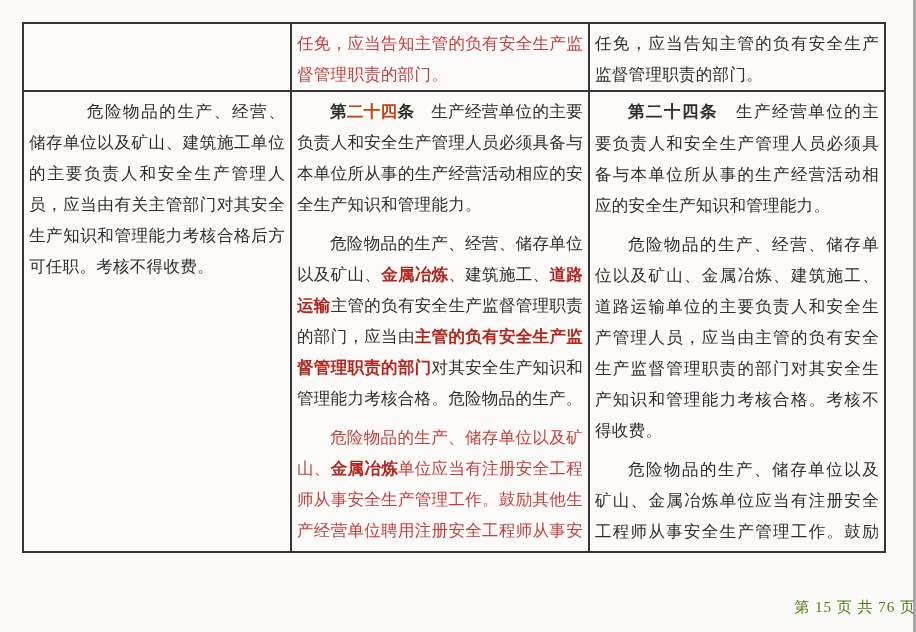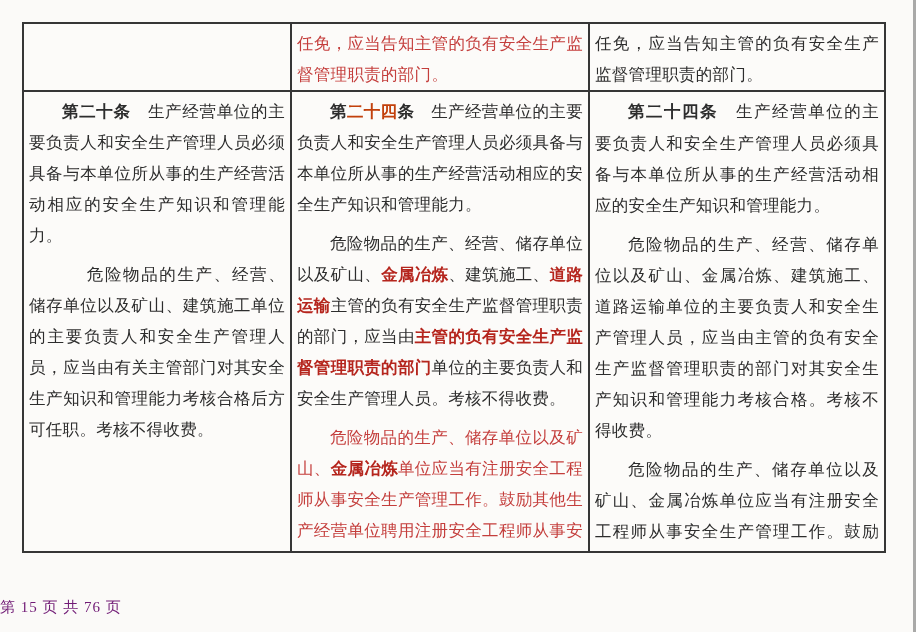--- a/index.html
+++ b/index.html
@@ -55,45 +55,44 @@
     text-indent: 2em;
     text-align: justify;
     text-justify: inter-ideograph;
   }
   .para:last-child { margin-bottom: 0; }
   .footer {
     position: absolute;
     left: 0;
     top: 598px;
     width: 916px;
-    text-align: left;
+    text-align: right;
     font-size: 15px;
-    color: #701a75;
+    color: #4d7c0f;
     letter-spacing: 1px;
   }
 </style>
 </head>
 <body>
 
 <div class="page">
   <div class="doc-table">
       <div class="cell row0 col0"></div>
       <div class="cell row0 col1">
         <p class="para" style="text-indent: 0px;"><span style="color: rgb(196, 62, 60);">任免，应当告知主管的负有安全生产监督管理职责的部门。</span></p>
       </div>
       <div class="cell row0 col2">
         <p class="para" style="text-indent: 0px;"><span>任免，应当告知主管的负有安全生产监督管理职责的部门。</span></p>
       </div>
       <div class="cell row1 col0">
-        <p class="para"><span style="font-weight: bold;">第二十条</span><span>　生产经营单位的主要负责人和安全生产管理人员必须具备与本单位所从事的生产经营活动相应的安全生产知识和管理能力。</span></p>
         <p class="para" style="text-indent: 3.5em;"><span>危险物品的生产、经营、储存单位以及矿山、建筑施工单位的主要负责人和安全生产管理人员，应当由有关主管部门对其安全生产知识和管理能力考核合格后方可任职。考核不得收费。</span></p>
       </div>
       <div class="cell row1 col1">
         <p class="para"><span style="font-weight: bold;">第</span><span style="color: #c2410c; font-weight: bold;">二十四</span><span style="font-weight: bold;">条</span><span>　生产经营单位的主要负责人和安全生产管理人员必须具备与本单位所从事的生产经营活动相应的安全生产知识和管理能力。</span></p>
-        <p class="para"><span>危险物品的生产、经营、储存单位以及矿山、</span><span style="color: rgb(181, 37, 29); font-weight: bold;">金属冶炼</span><span>、建筑施工、</span><span style="color: rgb(181, 37, 29); font-weight: bold;">道路运输</span><span>主管的负有安全生产监督管理职责的部门，应当由</span><span style="color: rgb(181, 37, 29); font-weight: bold;">主管的负有安全生产监督管理职责的部门</span><span>单位的主要负责人和安全生产管理人员。考核不得收费。</span></p>
+        <p class="para"><span>危险物品的生产、经营、储存单位以及矿山、</span><span style="color: rgb(181, 37, 29); font-weight: bold;">金属冶炼</span><span>、建筑施工、</span><span style="color: rgb(181, 37, 29); font-weight: bold;">道路运输</span><span>主管的负有安全生产监督管理职责的部门，应当由</span><span style="color: rgb(181, 37, 29); font-weight: bold;">主管的负有安全生产监督管理职责的部门</span><span>对其安全生产知识和管理能力考核合格。危险物品的生产。</span></p>
         <p class="para"><span style="color: rgb(196, 62, 60);">危险物品的生产、储存单位以及矿山、</span><span style="color: rgb(181, 37, 29); font-weight: bold;">金属冶炼</span><span style="color: rgb(196, 62, 60);">单位应当有注册安全工程师从事安全生产管理工作。鼓励其他生产经营单位聘用注册安全工程师从事安全生</span></p>
       </div>
       <div class="cell row1 col2">
         <p class="para"><span style="font-weight: bold; font-family: Liberation Mono, monospace;">第二十四条</span><span>　生产经营单位的主要负责人和安全生产管理人员必须具备与本单位所从事的生产经营活动相应的安全生产知识和管理能力。</span></p>
         <p class="para"><span>危险物品的生产、经营、储存单位以及矿山、金属冶炼、建筑施工、道路运输单位的主要负责人和安全生产管理人员，应当由主管的负有安全生产监督管理职责的部门对其安全生产知识和管理能力考核合格。考核不得收费。</span></p>
         <p class="para"><span>危险物品的生产、储存单位以及矿山、金属冶炼单位应当有注册安全工程师从事安全生产管理工作。鼓励其他生产经营单位聘用注册安全工程师从事安全生</span></p>
       </div>
     </div>
   <div class="footer">第 15 页 共 76 页</div>
   <div class="scan-edge"></div>

